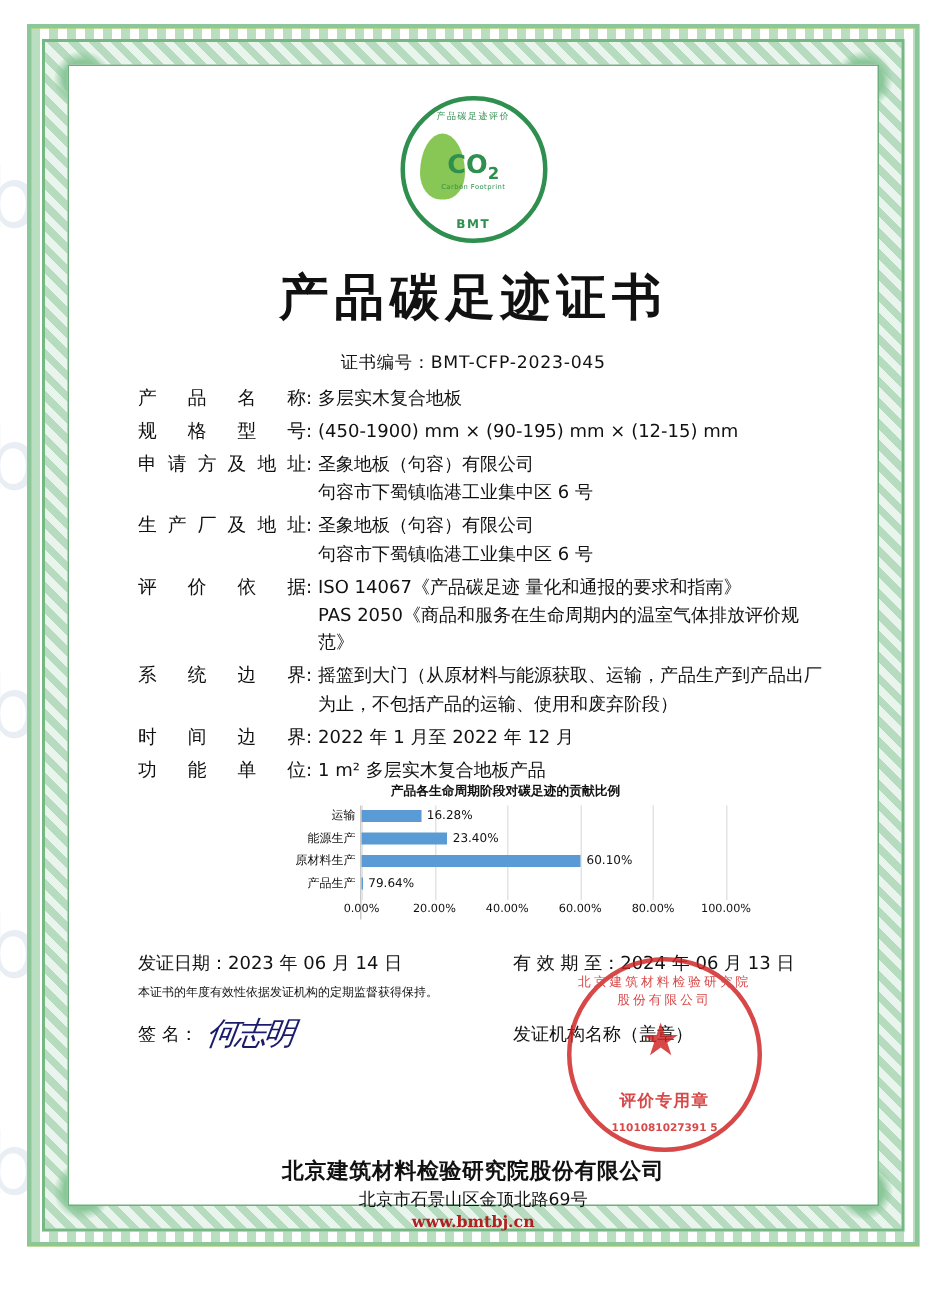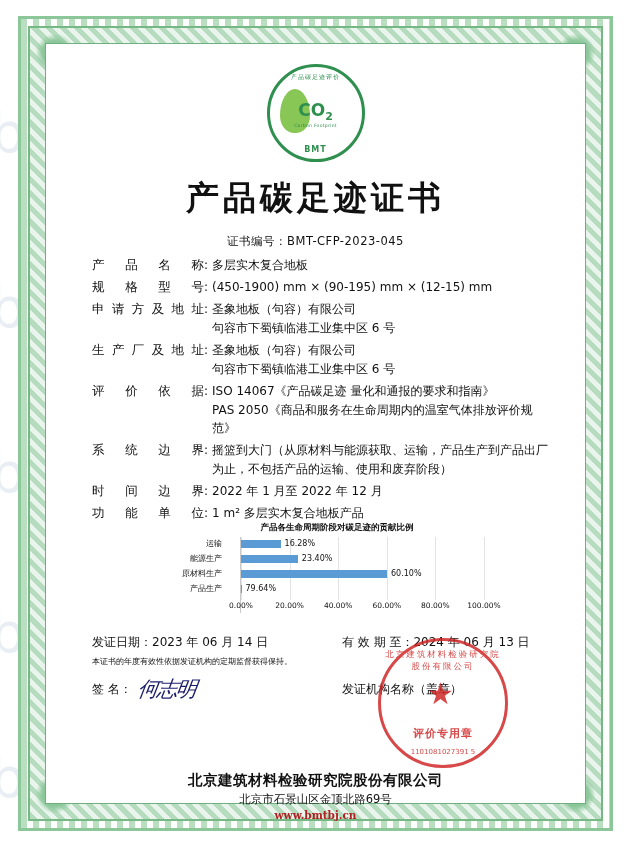--- a/index.html
+++ b/index.html
@@ -200,21 +200,21 @@
   }
   .bar-row{
     position:absolute;
     left:0;right:0;height:14px;
   }
   .bar-label{
     position:absolute;
     right:100%;
     width:52px;
     text-align:right;
-    padding-right:19px;
+    padding-right:4px;
     font-family:"DejaVu Sans", sans-serif;
     font-size:8px;
     color:#111;
     line-height:14px;
     white-space:nowrap;
   }
   .bar{
     position:absolute;left:0;top:3px;height:8px;
     background:#5b9bd5;
   }
@@ -296,21 +296,21 @@
   .seal .bottom-text{
     position:absolute;bottom:24px;left:0;right:0;
     text-align:center;
     font-family:"DejaVu Sans", sans-serif;
     font-size:11px;color:#cf2121;font-weight:bold;letter-spacing:1px;
   }
   .seal .num{
     position:absolute;bottom:9px;left:0;right:0;
     text-align:center;
     font-family:"DejaVu Sans", sans-serif;
-    font-size:7px;color:#cf2121;
+    font-size:7px;color:#cf2121;font-weight:bold;
   }
   
   .org{
     position:absolute;left:0;right:0;top:755px;
     text-align:center;z-index:3;
   }
   .org .name{
     font-family:"DejaVu Sans", sans-serif;
     font-size:14.5px;font-weight:bold;color:#111;letter-spacing:.5px;
   }

